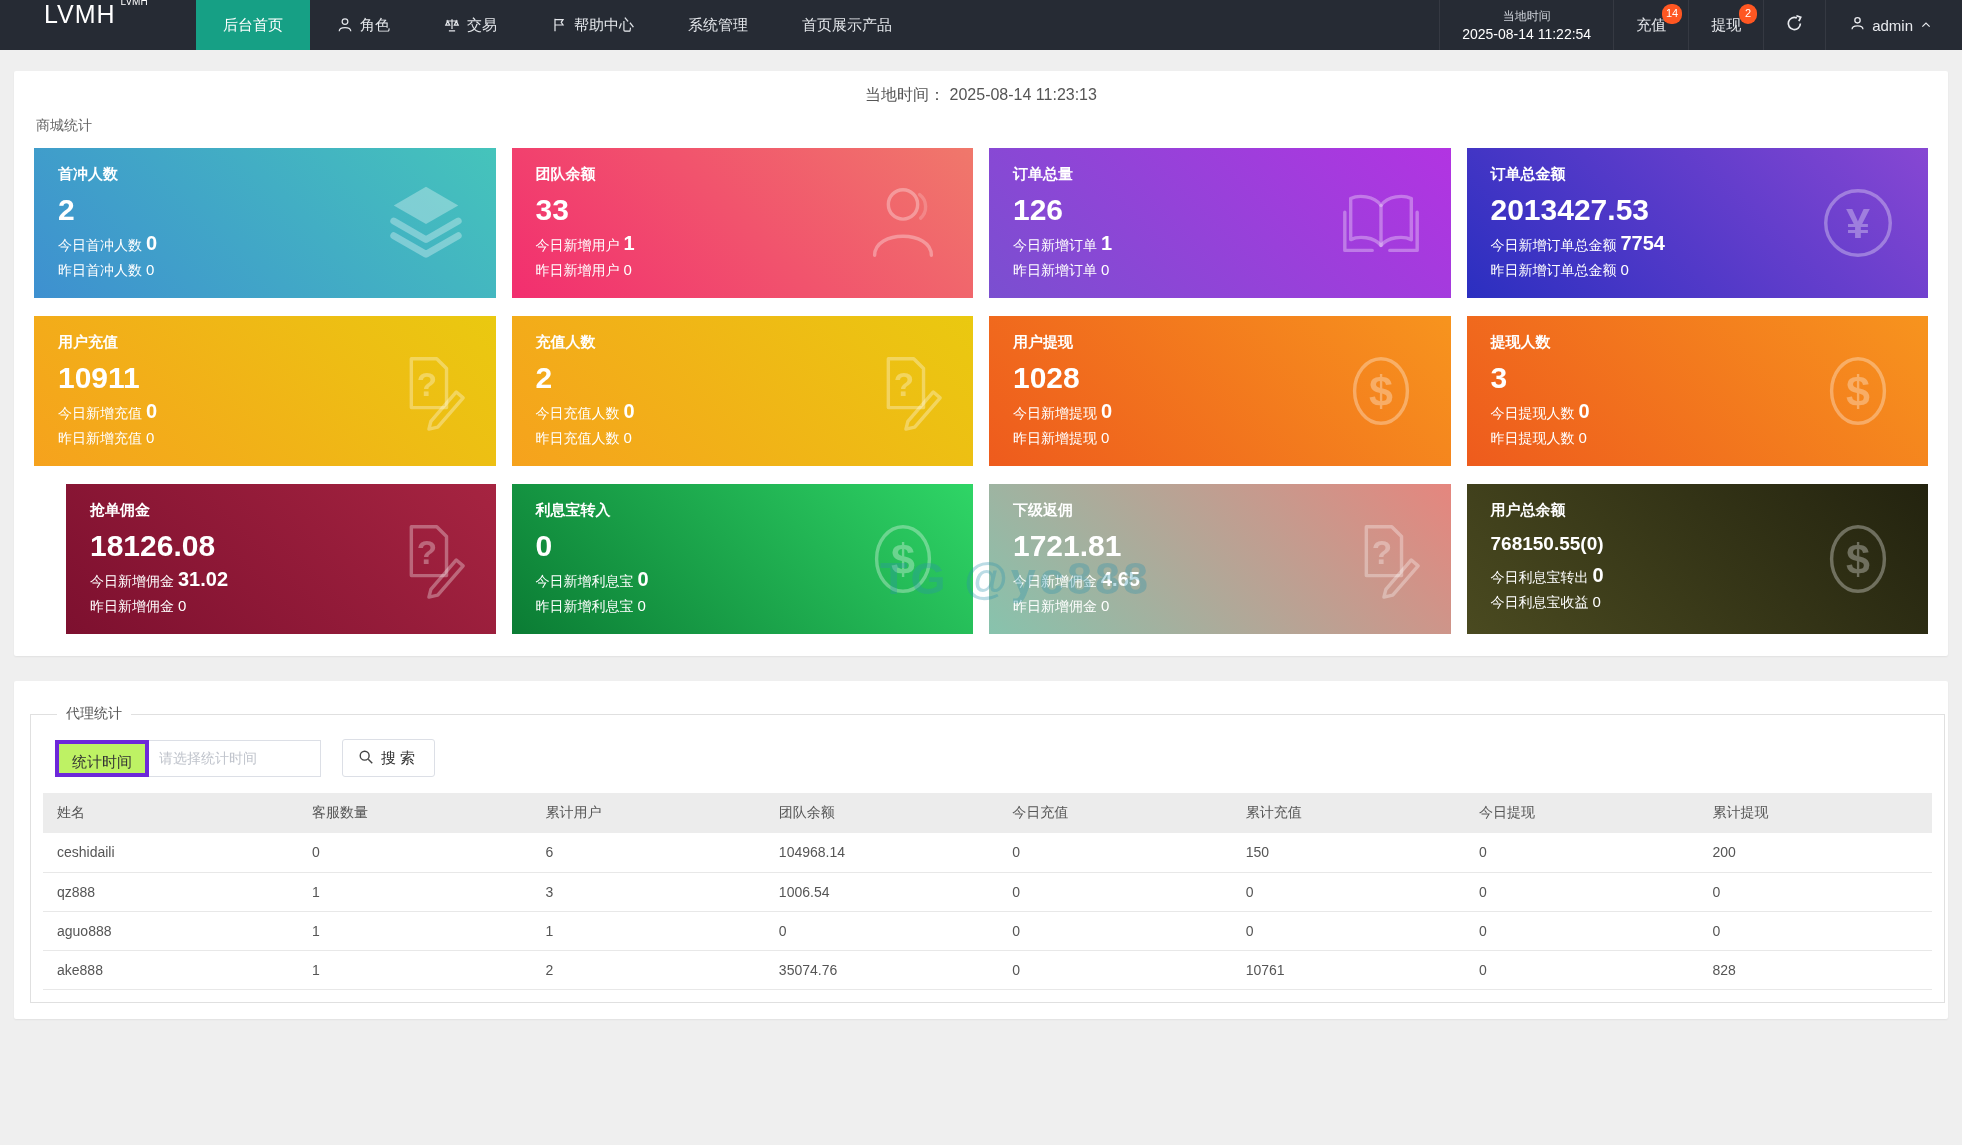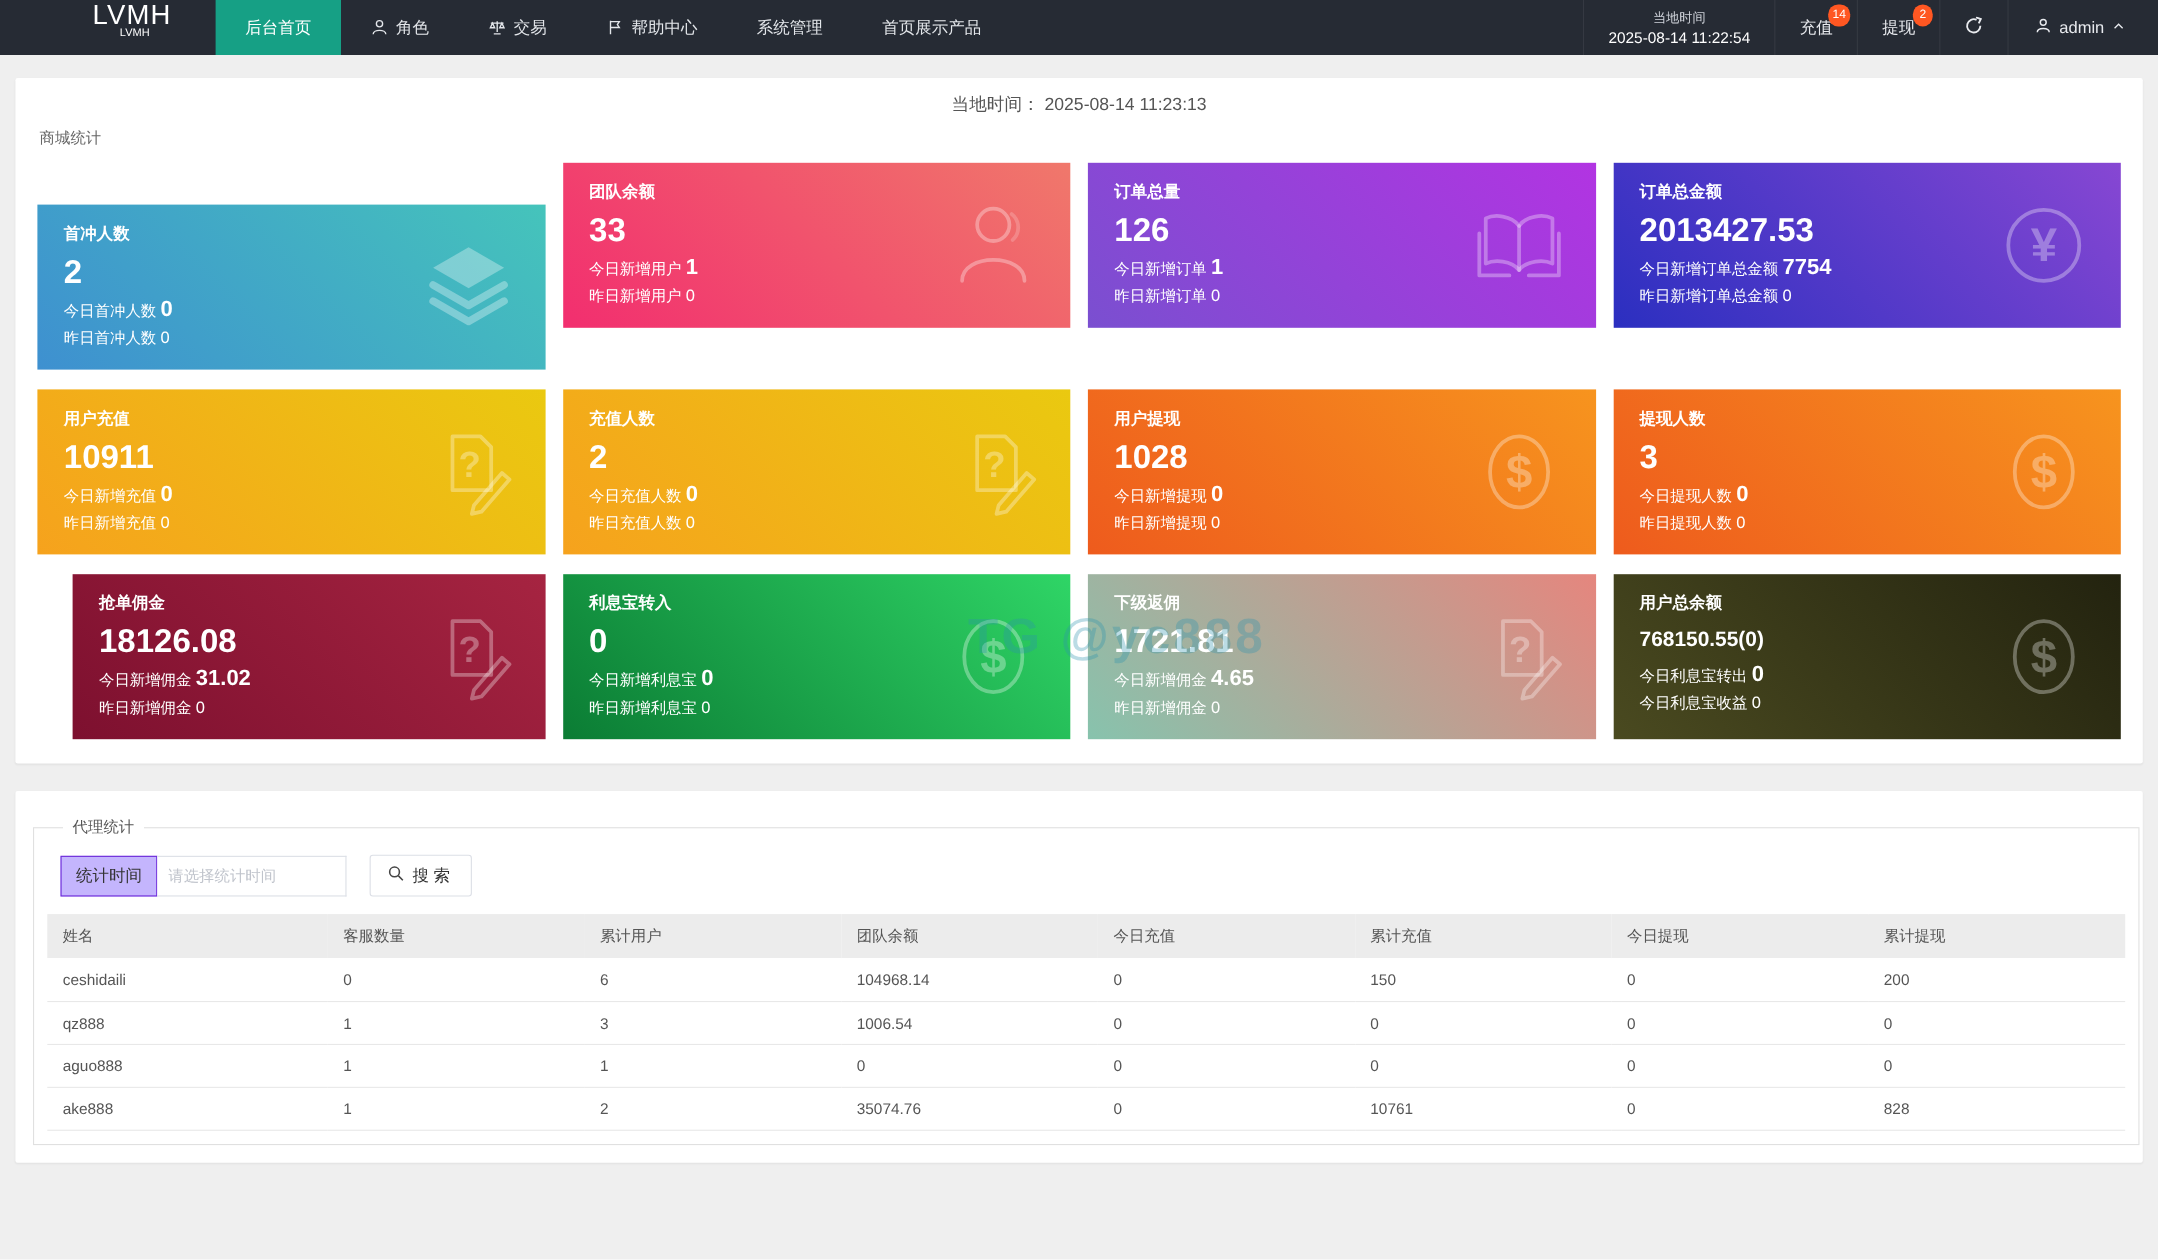--- a/index.html
+++ b/index.html
@@ -9,22 +9,22 @@
     background:#efefef;
     font-family:"Liberation Sans","DejaVu Sans",sans-serif;
     color:#555;
   }
   
   .topbar {
     height:50px; background:#262b34; display:flex; align-items:stretch;
     color:#e8eaee; font-size:15px;
   }
   .logo {
-    width:196px; display:flex; align-items:center; padding-left:44px;
-    color:#fff; font-size:25px; letter-spacing:1px; font-weight:400;flex-direction:column;
+    width:196px; display:flex; align-items:flex-start; padding-left:44px;
+    color:#fff; font-size:25px; letter-spacing:1px; font-weight:400;
   }
   .logo sup { font-size:10px; margin-left:5px; letter-spacing:0; transform:translateY(-4px); }
   .nav { display:flex; align-items:stretch; }
   .nav-item {
     display:flex; align-items:center; gap:7px; padding:0 27px; cursor:pointer;
     color:#e3e6ea;
   }
   .nav-item.active { background:#16a085; color:#fff; }
   .nav-item svg { width:16px; height:16px; stroke:currentColor; fill:none; stroke-width:1.4; }
   .topbar-right { margin-left:auto; display:flex; align-items:stretch; }
@@ -74,21 +74,21 @@
     white-space:nowrap;
   }
 
   
   .panel-2 { margin-top:25px; padding:24px 3px 16px 16px; }
   fieldset.agent-box { border:1px solid #e0e0e0; margin:0; padding:8px 12px 12px 12px; }
   fieldset.agent-box legend { font-size:14px; color:#555; padding:0 9px; margin-left:14px; }
   .filter-row { display:flex; align-items:center; margin:8px 0 16px 12px; }
   .input-group { display:flex; }
   .input-label {
-    border:1px solid #6d28d9; background:#c4b5fd; height:37px; line-height:35px;
+    border:4px solid #6d28d9; background:#bef264; height:37px; line-height:35px;
     padding:0 13px; font-size:15px; color:#333; white-space:nowrap;
   }
   .filter-input {
     border:1px solid #dcdfe6; border-left:none; height:37px; width:172px;
     padding:0 10px; font-size:14px; color:#333; outline:none;
   }
   .filter-input::placeholder { color:#c0c4cc; }
   .search-btn {
     margin-left:21px; height:38px; border:1px solid #dcdfe6; background:#fff;
     border-radius:3px; padding:0 15px; font-size:15px; color:#333;
@@ -192,21 +192,21 @@
   </div>
 </div>
 
 <div class="panel panel-1">
   <div class="panel-time">
     <span>当地时间：</span>
     <span>2025-08-14 11:23:13</span>
   </div>
   <div class="section-label">商城统计</div>
   <div class="cards-grid" id="cards-grid">
-      <div class="card" style="background: linear-gradient(45deg, rgb(62, 144, 208), rgb(69, 196, 187)); margin-top: 38px;">
+      <div class="card" style="background: linear-gradient(45deg, rgb(62, 144, 208), rgb(69, 196, 187));">
         <div class="card-title">首冲人数</div>
         <div class="card-value">2</div>
         <div class="card-line"><span>今日首冲人数</span><span class="big">0</span></div>
         <div class="card-line"><span>昨日首冲人数</span><span class="sm">0</span></div>
         <div class="card-icon"><svg viewBox="0 0 90 90">
             <path d="M45 8 L78 27 45 46 12 27 Z" fill="rgba(255,255,255,.32)" stroke="none"></path>
             <path d="M12 43 L45 62 78 43" stroke-width="7"></path>
             <path d="M12 58 L45 77 78 58" stroke-width="7"></path>
           </svg></div>
       </div>

